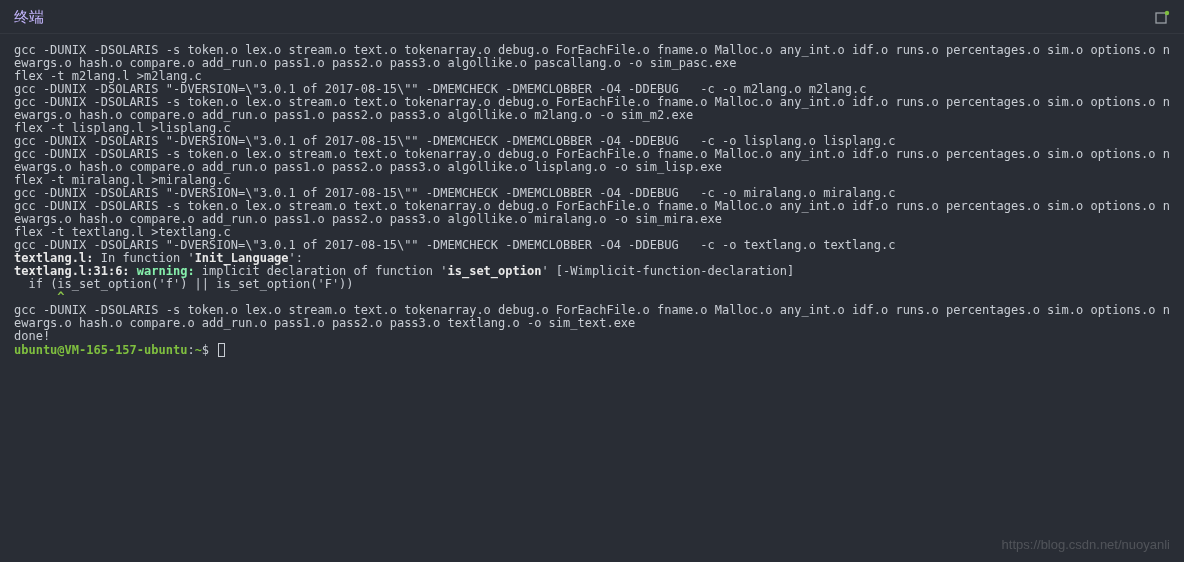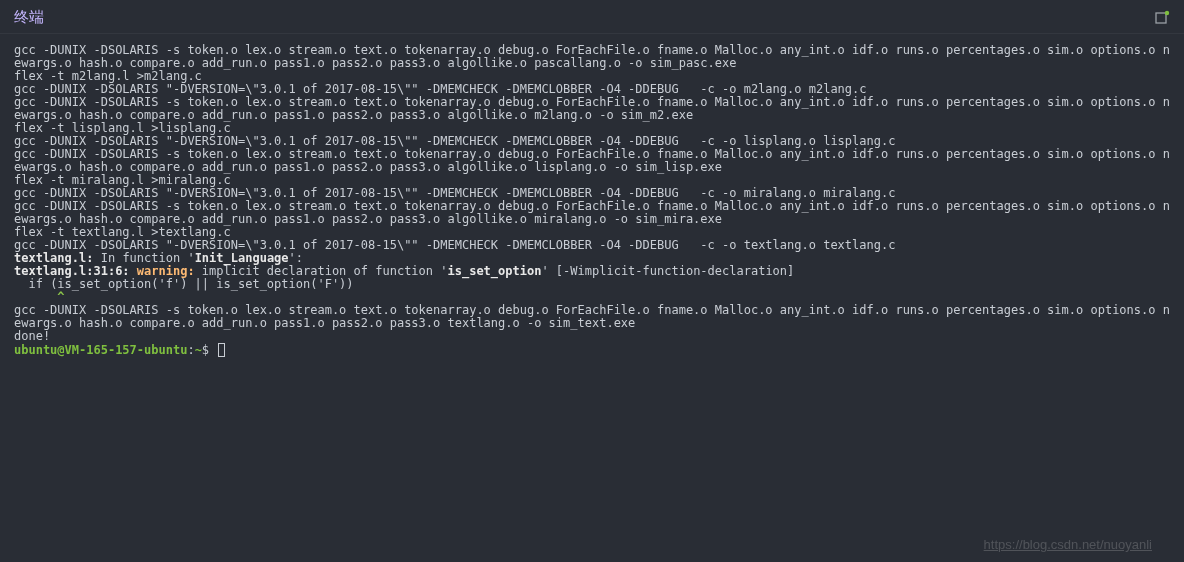--- a/index.html
+++ b/index.html
@@ -31,38 +31,37 @@
   }
   .title-icon svg { display:block; }
   .terminal {
     padding: 10px 14px 0 14px;
     line-height: 13px;
     white-space: pre-wrap;
     word-break: break-all;
   }
   .line { display: block; }
   .bold { font-weight: bold; color: #e8e8e8; text-align: center; }
-  .pink { color: #fdba74; font-weight: bold; }
+  .pink { color: #86efac; font-weight: bold; }
   .caret { color: #8bc34a; font-weight: bold; }
   .prompt-user { color: #7fbf3f; font-weight: bold; margin-top: 38px; }
   .cursor {
     display: inline-block;
     width: 7px; height: 14px;
     border: 1px solid #c8cdd4;
     vertical-align: text-bottom;
     margin-left: 2px;
   }
   .watermark {
     position: absolute;
-    right: 32px;
+    right: 14px;
     bottom: 10px;
     color: rgba(200,200,200,0.25);
     font-size: 13px;
     font-family: sans-serif;
-    text-decoration: underline;
   }
 </style>
 </head>
 <body>
 
 <div class="title-bar">
   <span class="title">终端</span>
   <span class="title-icon">
     <svg width="16" height="16" viewBox="0 0 16 16">
       <rect x="2" y="3" width="10" height="10" fill="none" stroke="#9aa0a6" stroke-width="1.3"></rect>

